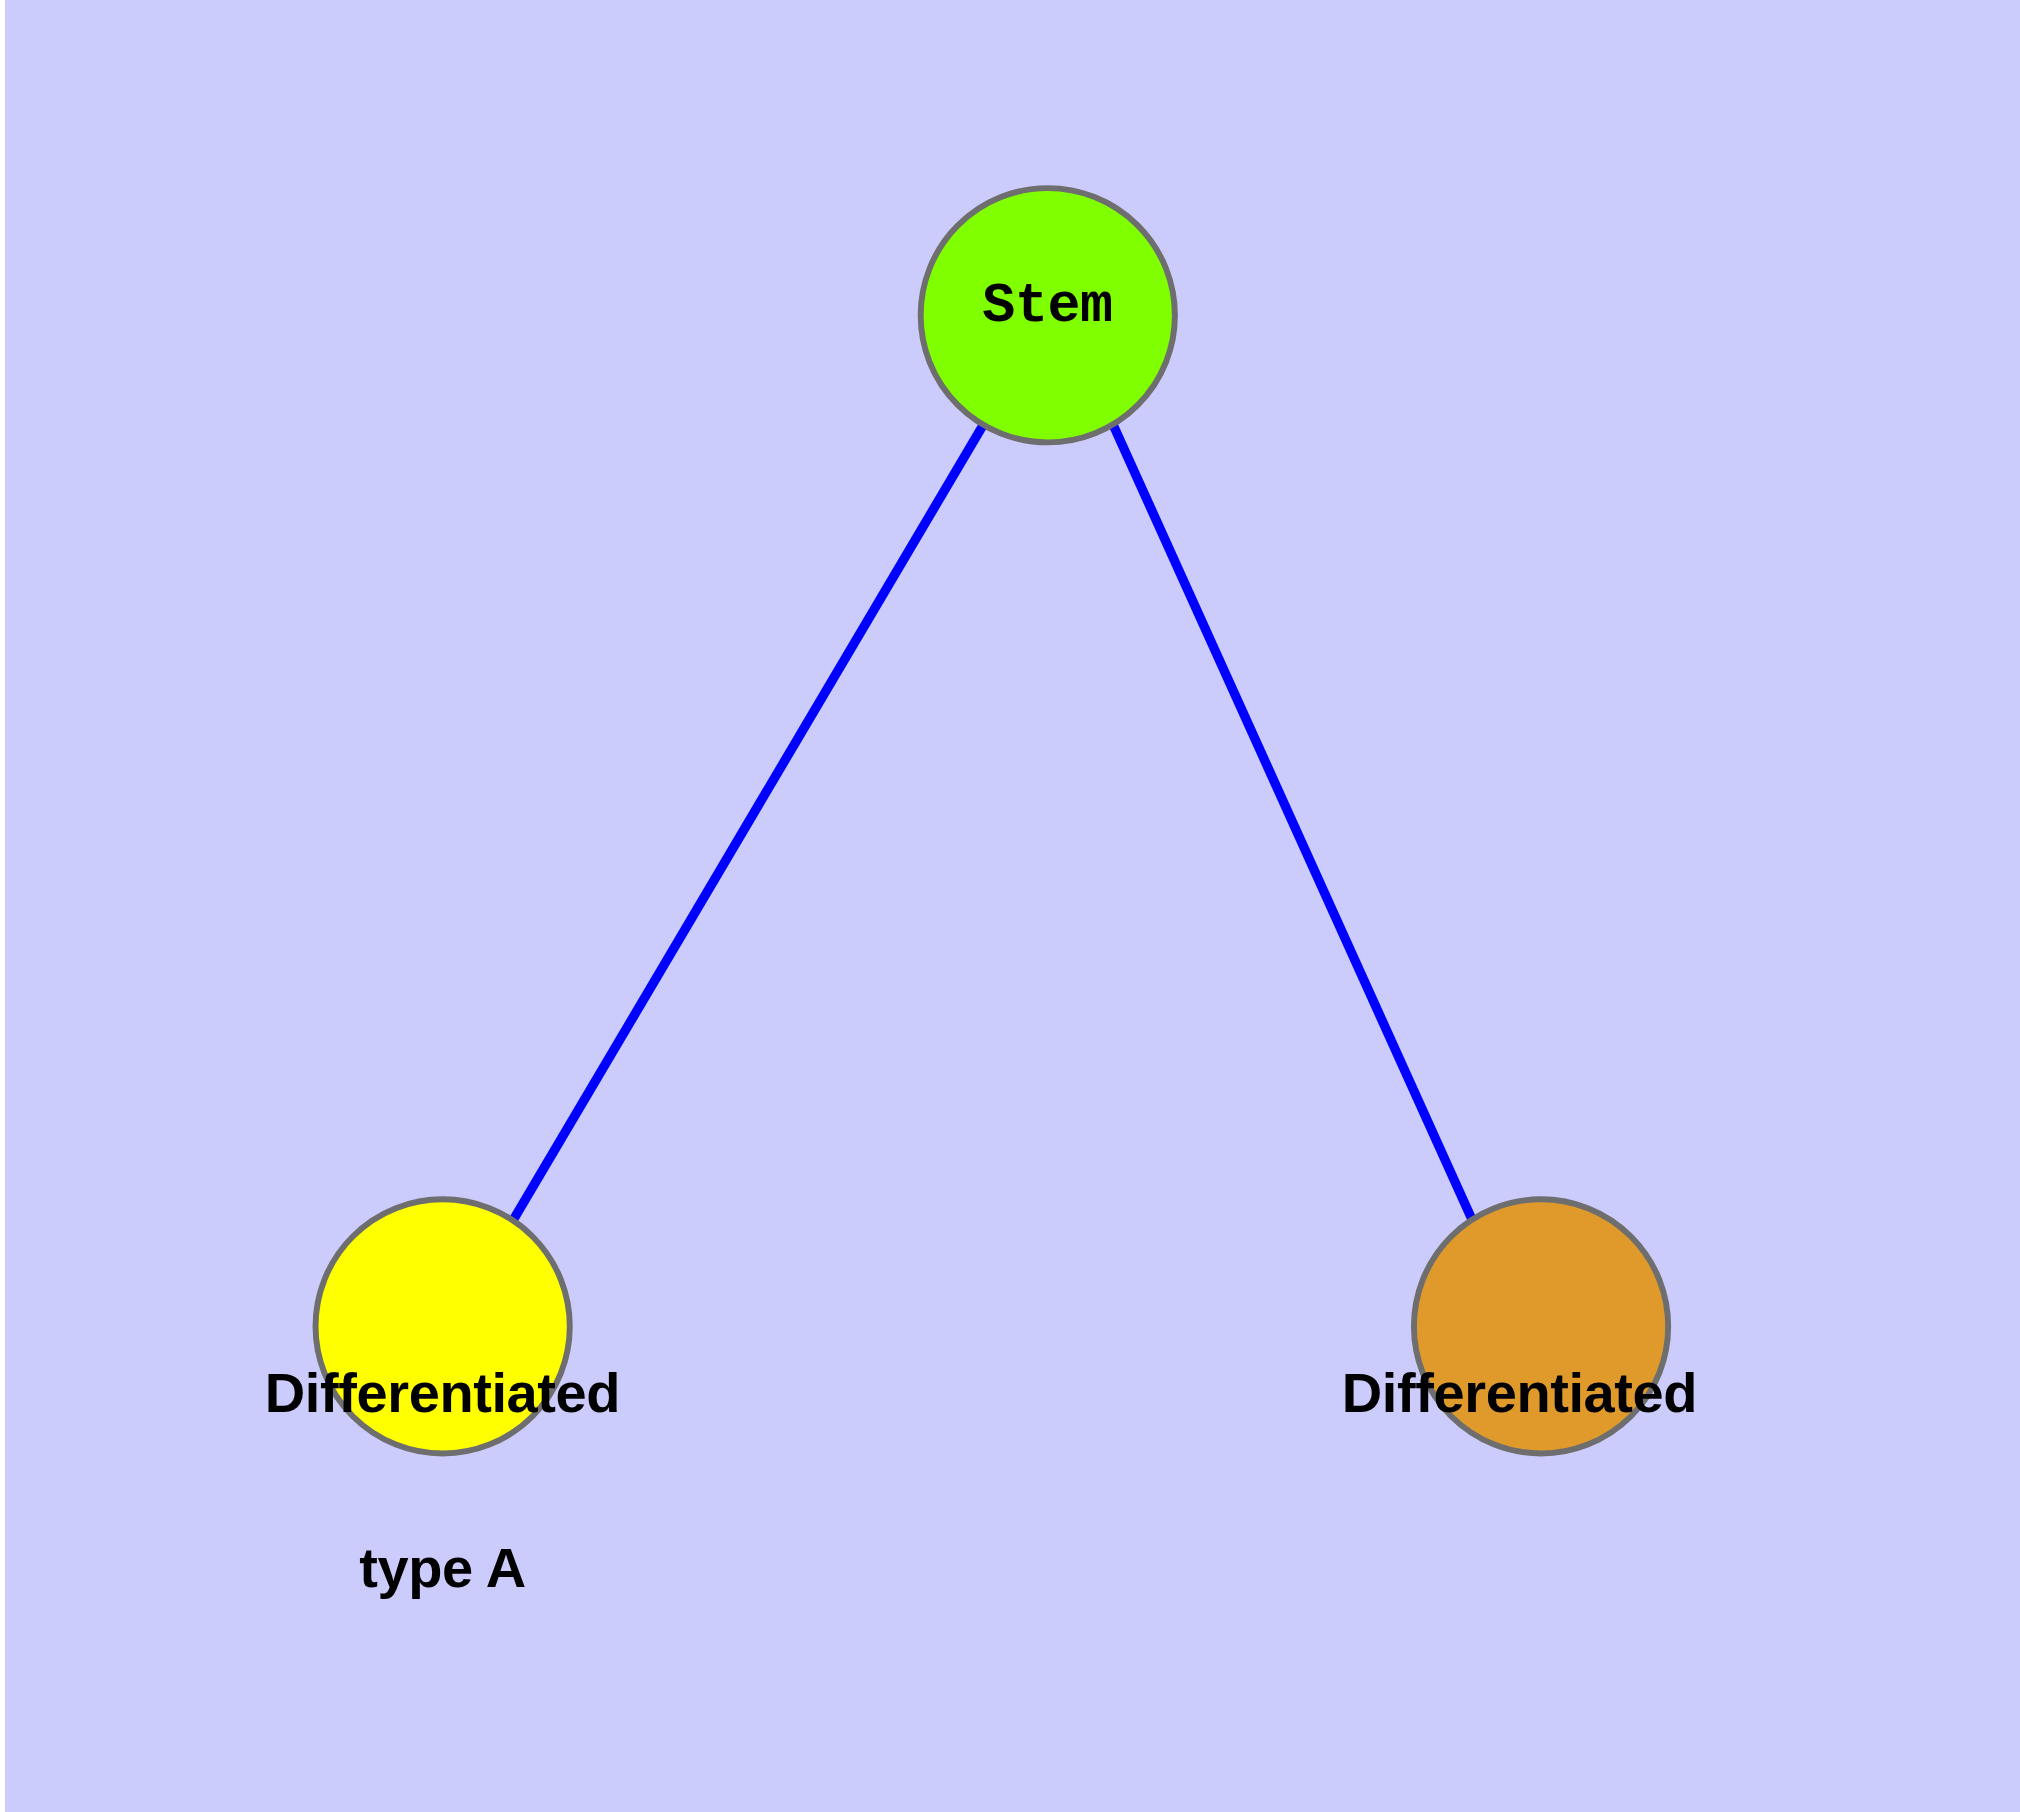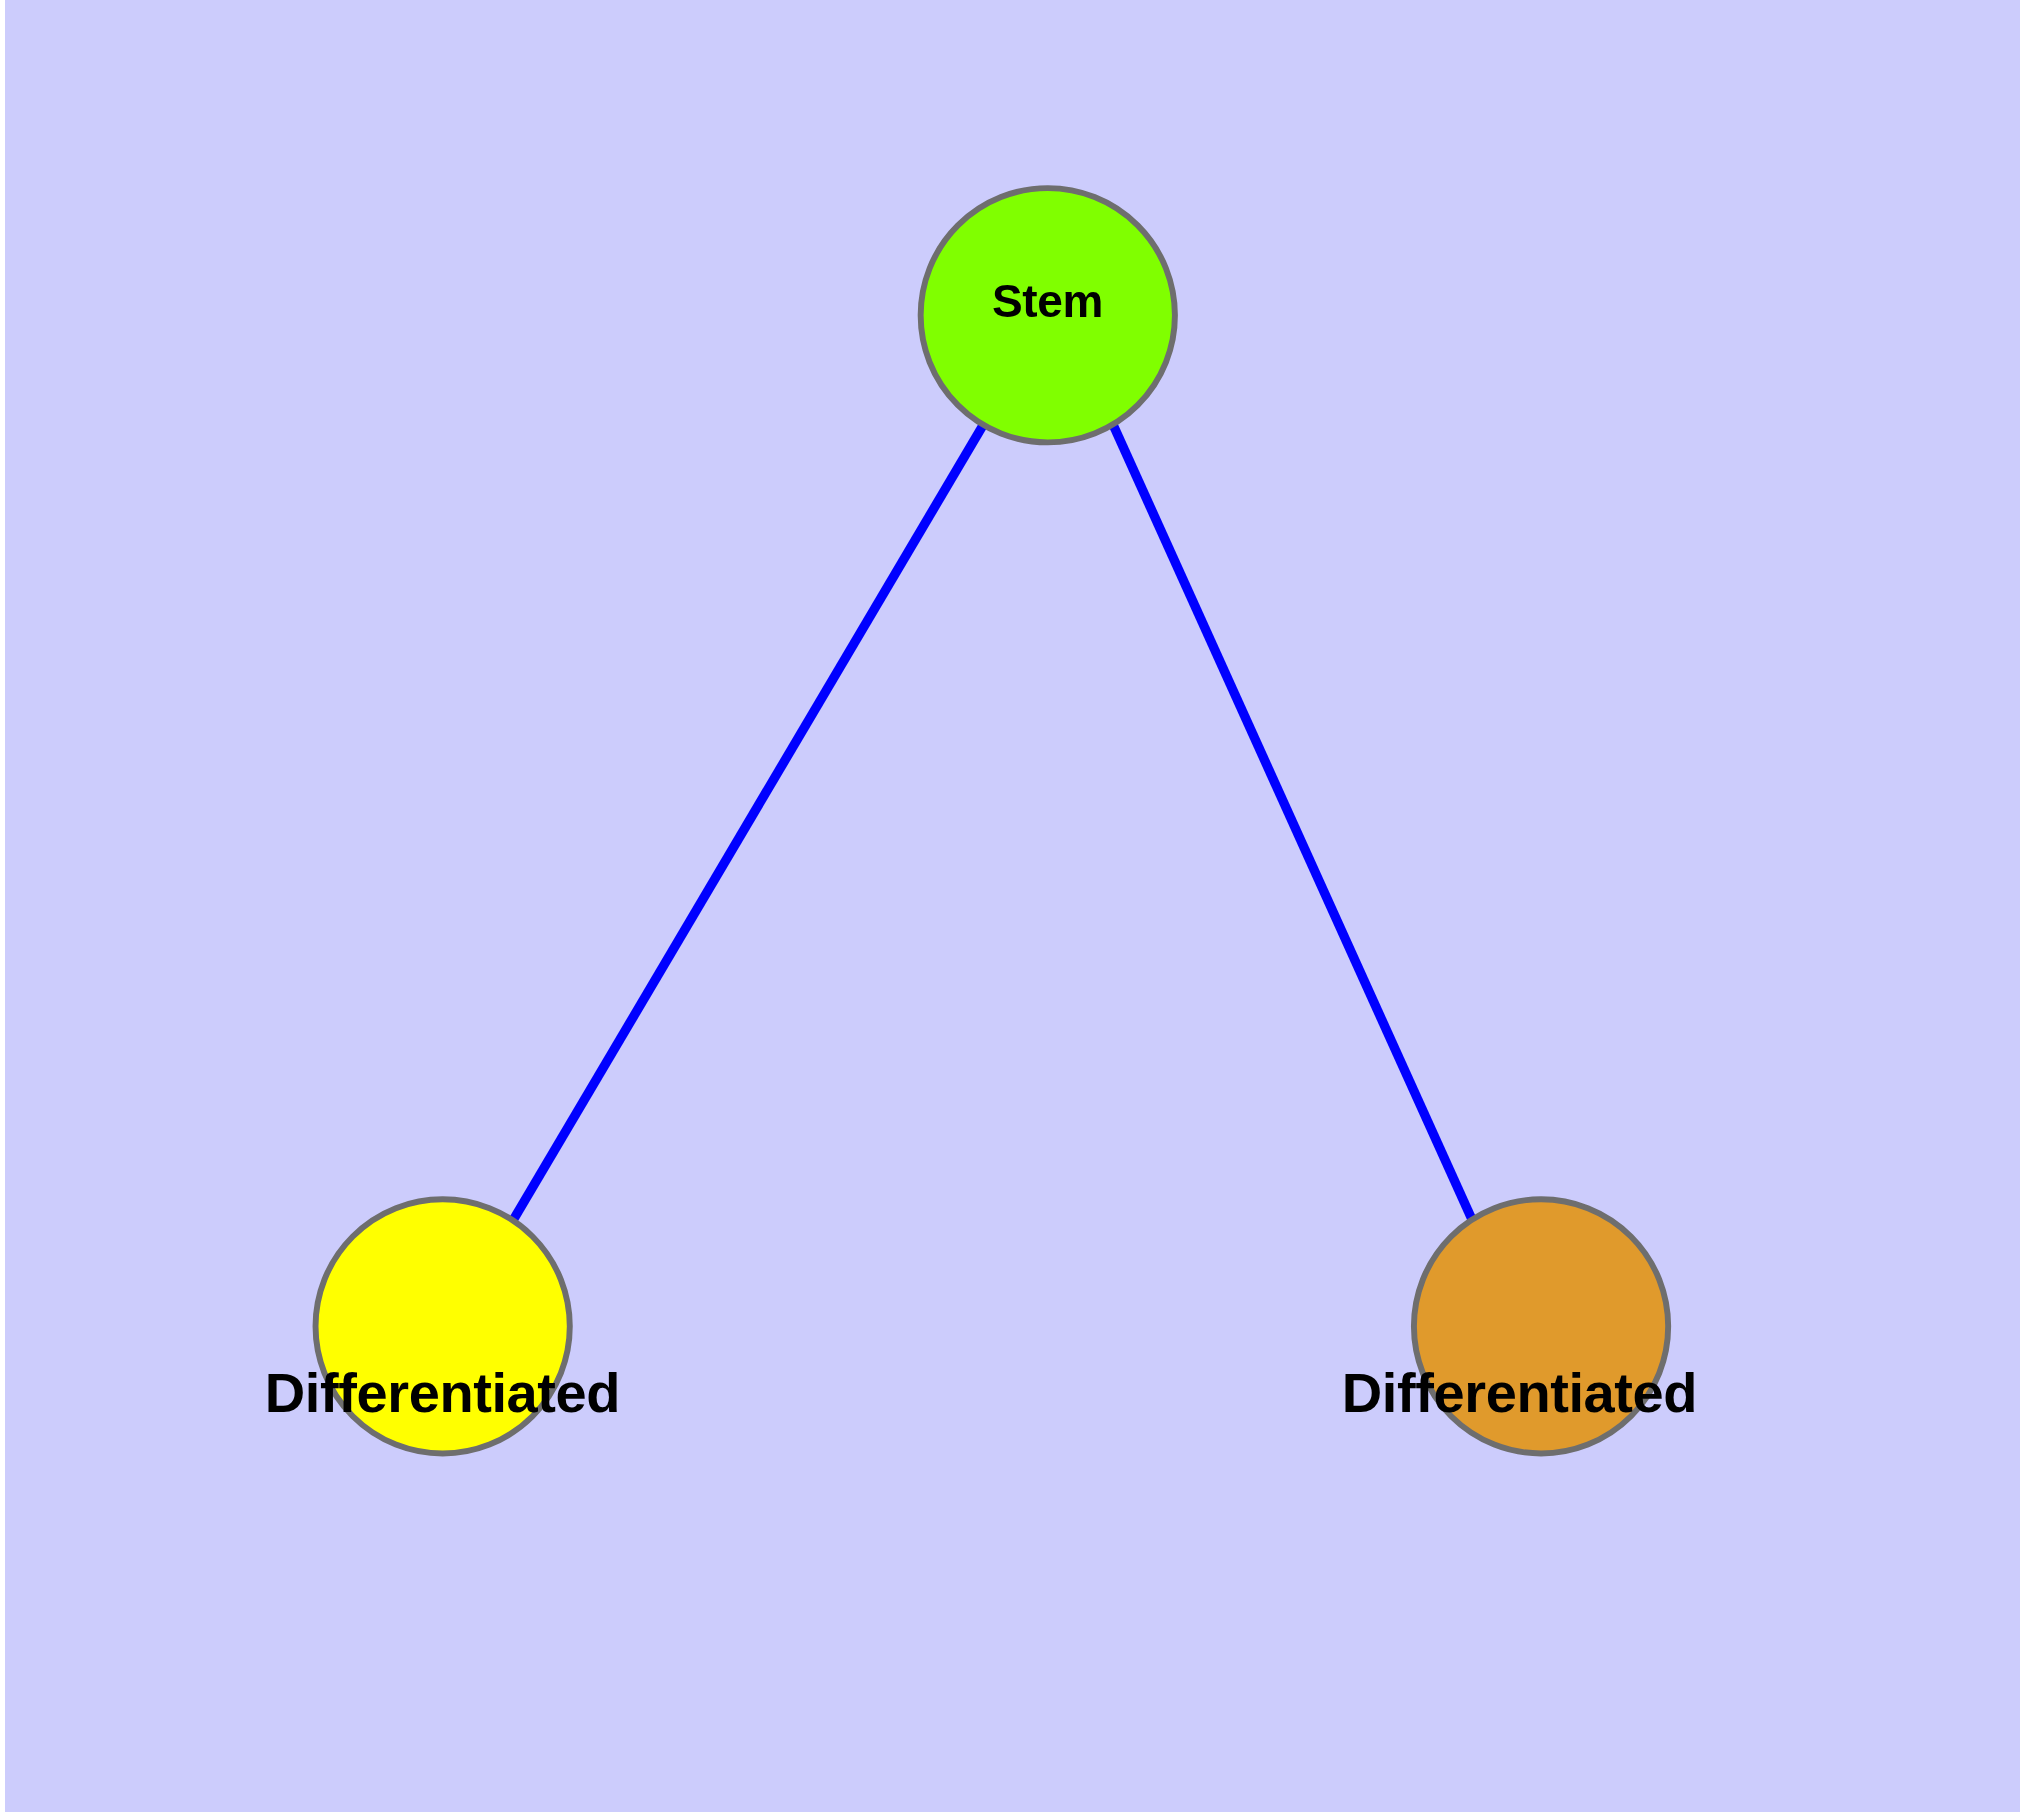--- a/index.html
+++ b/index.html
@@ -44,21 +44,22 @@
     position: absolute;
     text-align: center;
     font-weight: bold;
     color: #000000;
     line-height: 1.04;
     white-space: pre;
     letter-spacing: -0.4px;
     pointer-events: none;
   }
   .label-stem {
-    font-size: 46px;
+    font-size: 55px;
+    font-family: Liberation Mono, monospace;
   }
   .label-leaf {
     font-size: 56px;
   }
 </style>
 </head>
 <body>
 
 <div id="canvas">
 
@@ -75,20 +76,21 @@
       <circle class="node-circle" cx="1236" cy="372" r="150" fill="#80ff00" stroke="#6e6e6e" stroke-width="7"></circle>
       <circle class="node-circle" cx="522" cy="1565" r="150" fill="#ffff00"></circle>
       <circle class="node-circle" cx="1818" cy="1565" r="150" fill="#e09a2c"></circle>
     </g>
   </svg>
 
   <div class="node-label label-stem" style="left:793px; top:278px; width:509px;">Stem</div>
 
   <div class="node-label label-leaf" style="left:188px; top:1248px; width:509px;">
     <div>Differentiated</div>
+    <div>type A</div>
   </div>
 
   <div class="node-label label-leaf" style="left:1265px; top:1248px; width:509px;">
     <div>Differentiated</div>
   </div>
 
 </div>
 
 
 </body></html>

